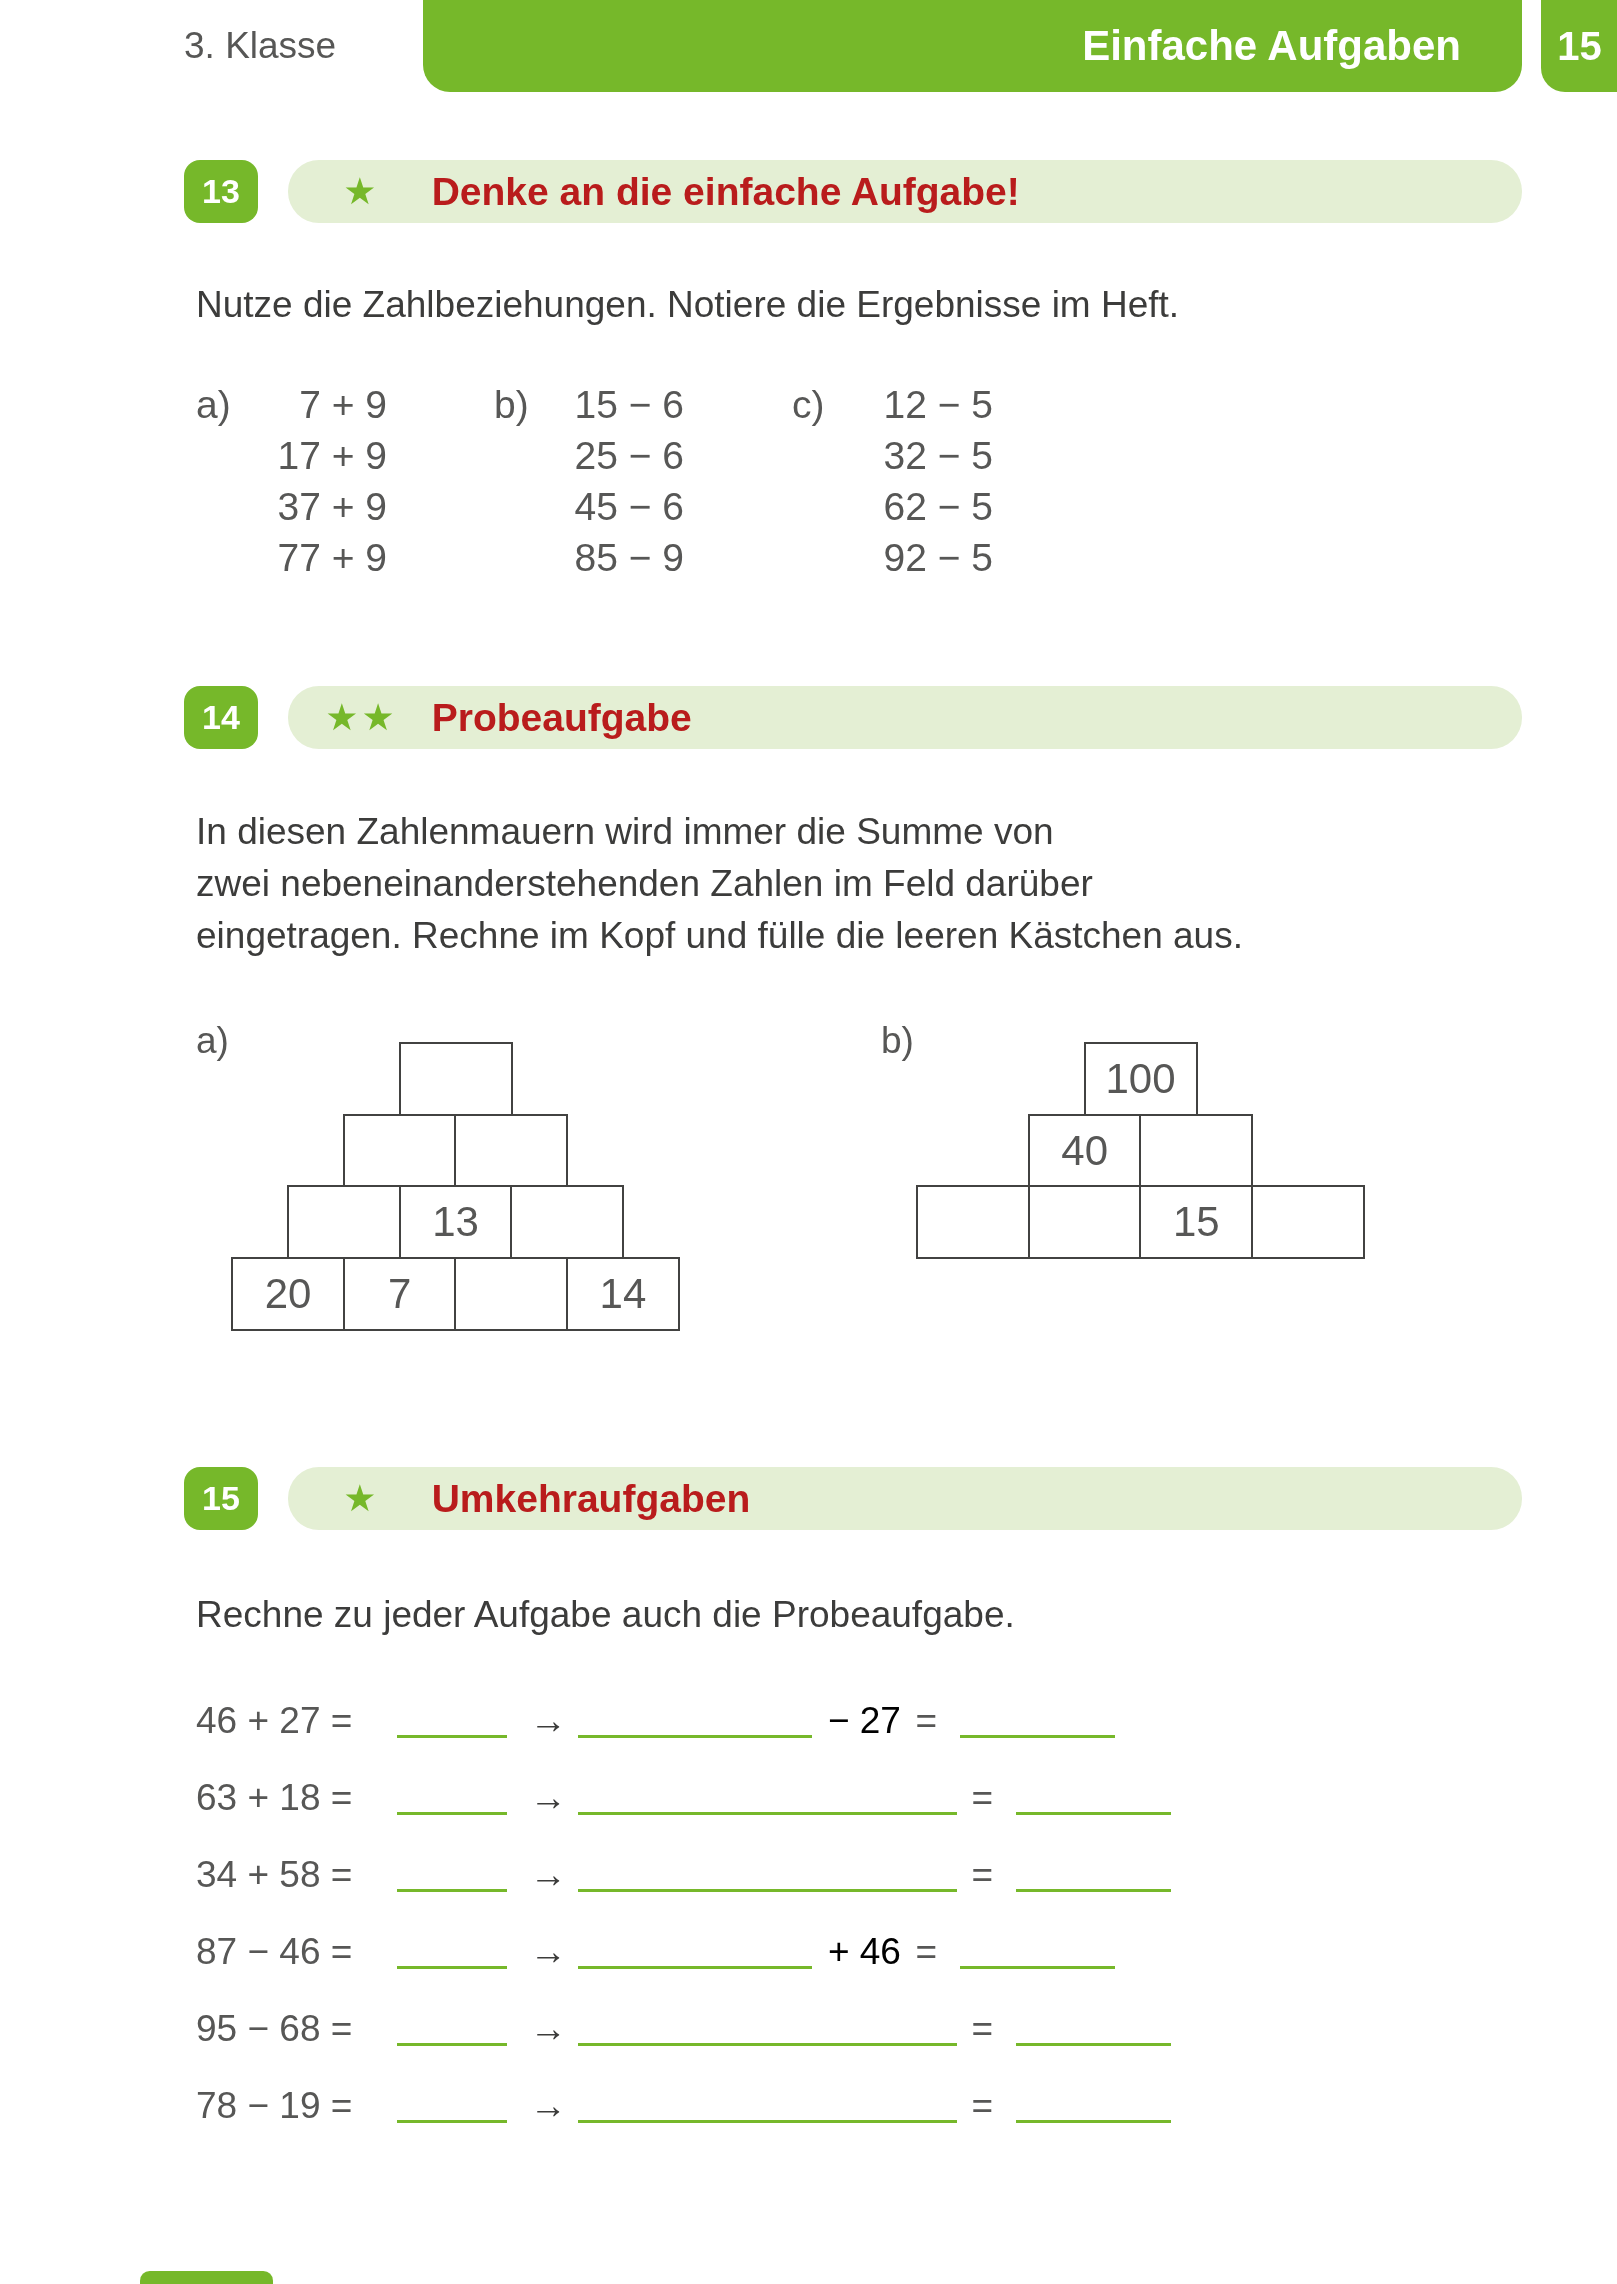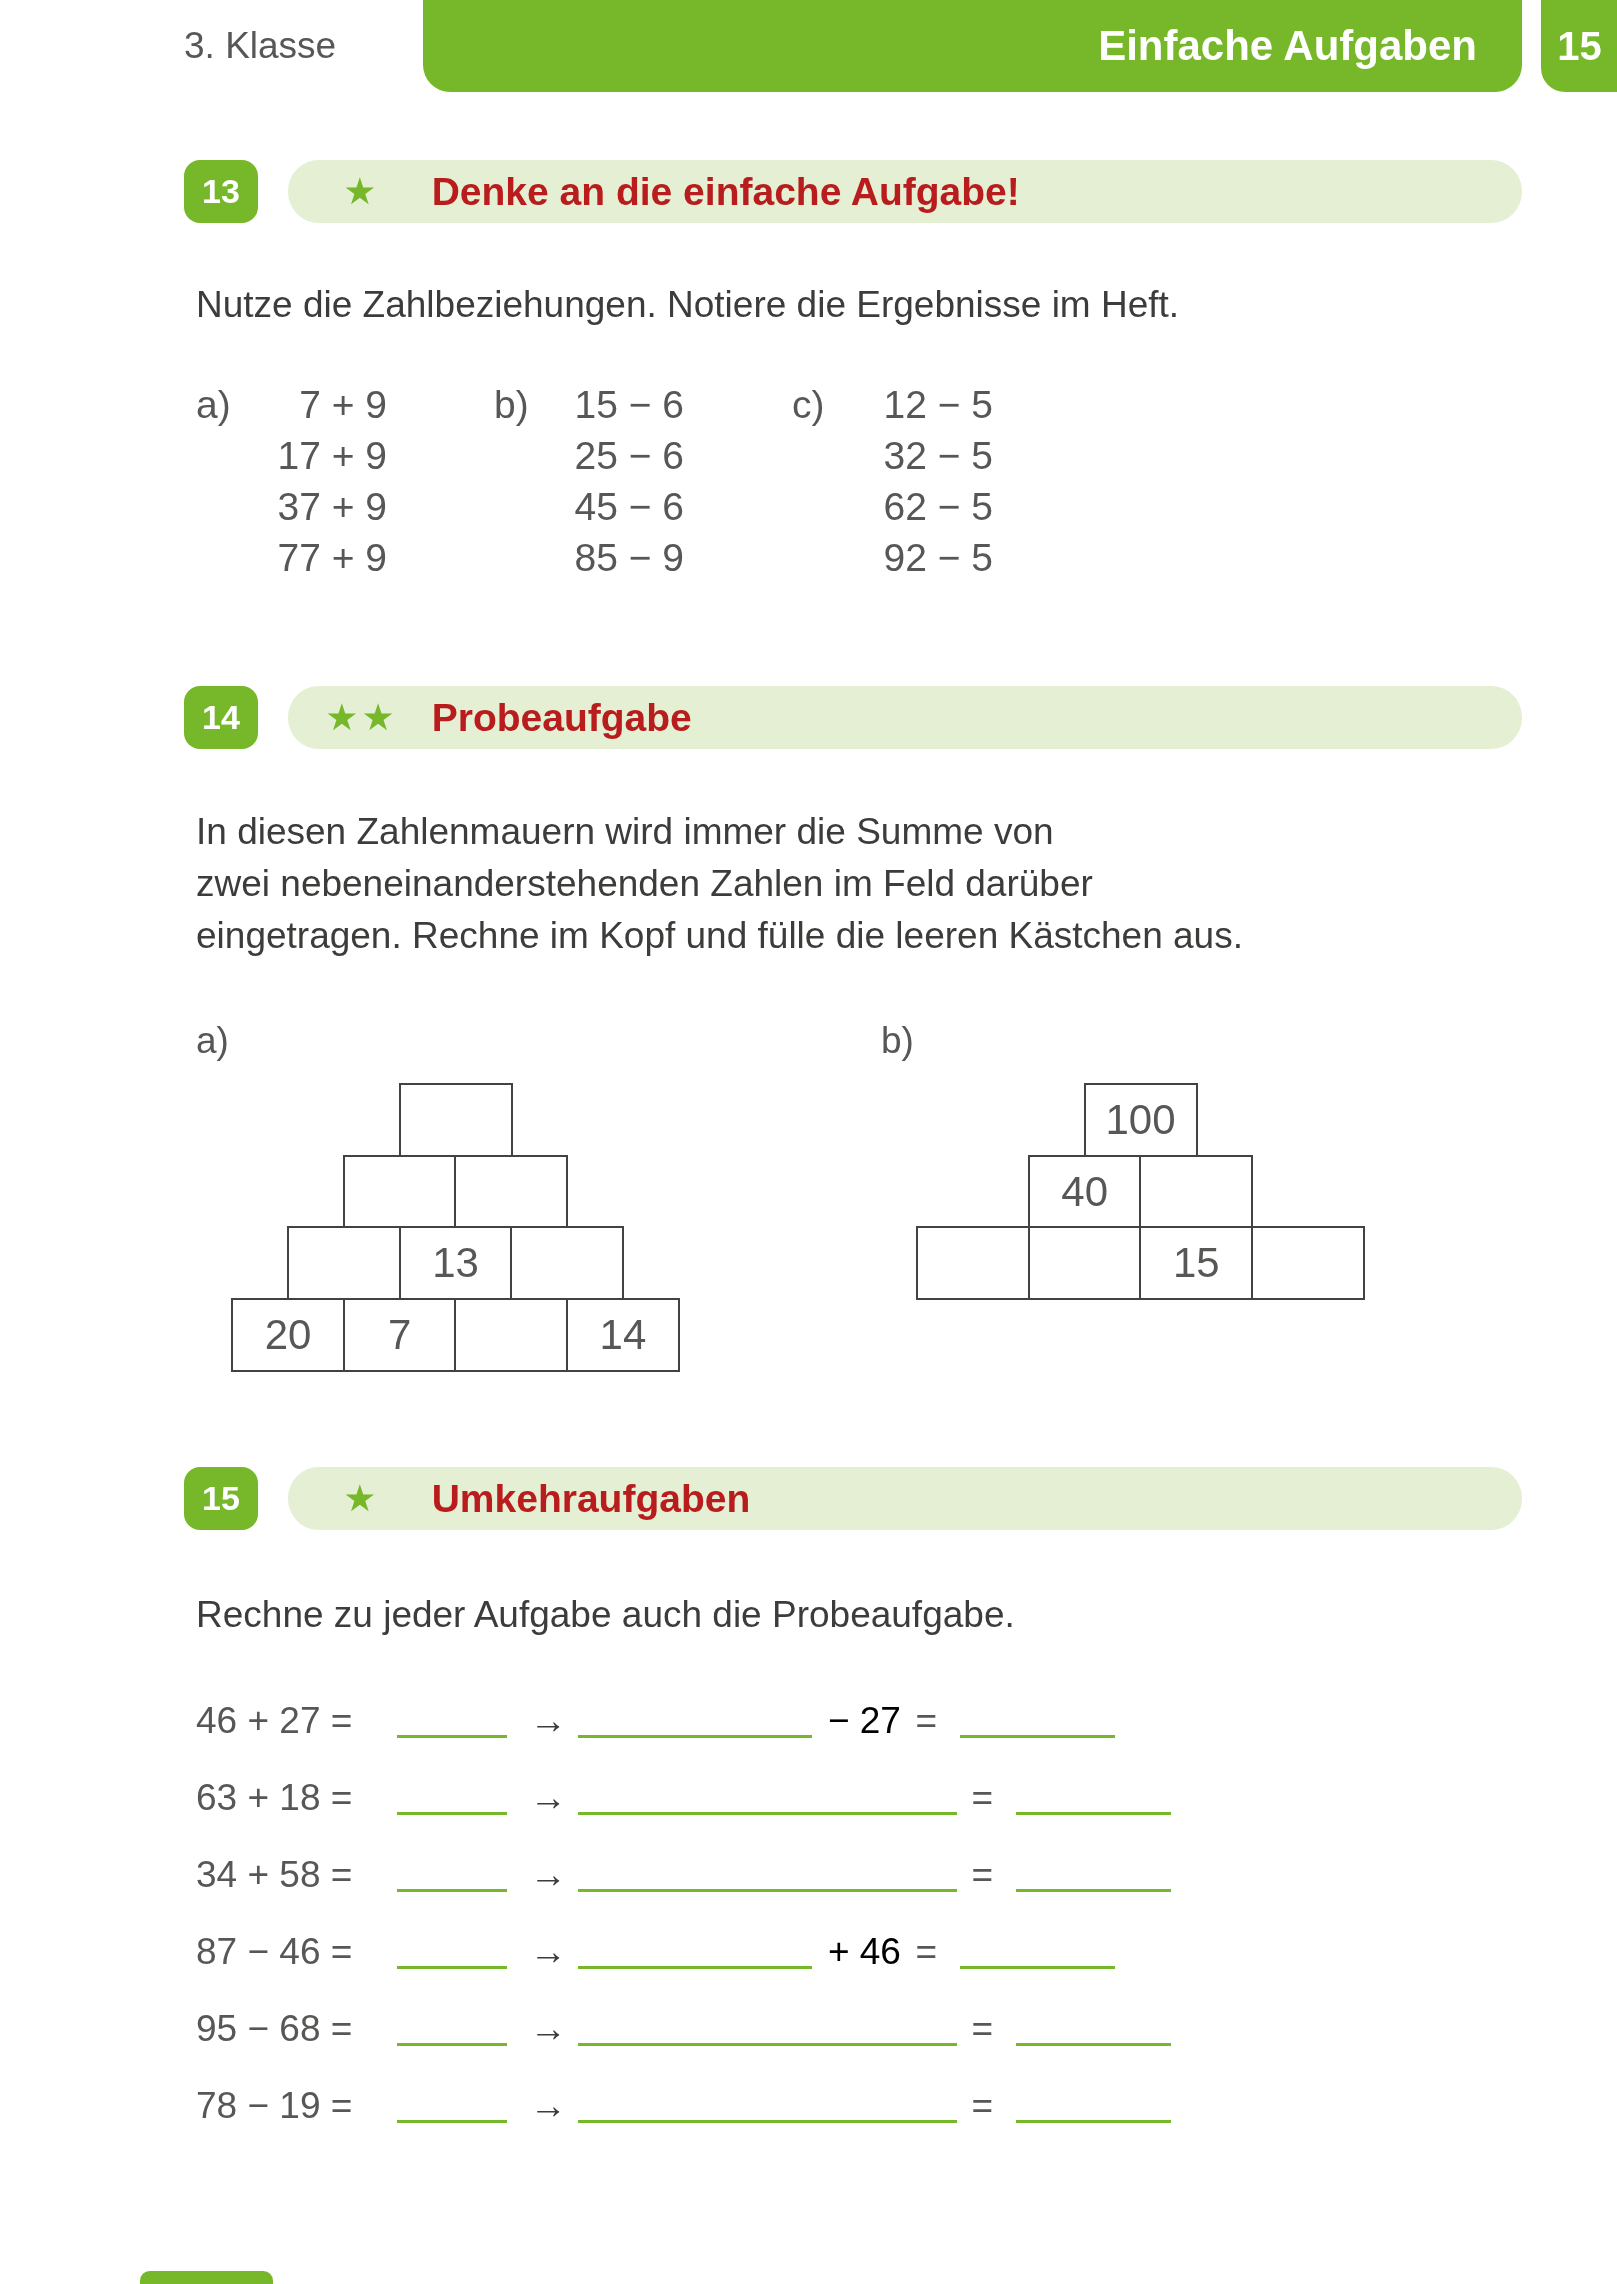--- a/index.html
+++ b/index.html
@@ -16,21 +16,21 @@
   
   .top-grade {
     position: absolute; left: 184px; top: 0; height: 92px;
     display: flex; align-items: center;
     font-size: 37px; color: #575756;
   }
   .top-bar {
     position: absolute; left: 423px; right: 96px; top: 0; height: 92px;
     background: #76b82a; border-radius: 0 0 27px 27px;
     display: flex; align-items: center; justify-content: flex-end;
-    padding-right: 45px;
+    padding-right: 61px;
     color: #ffffff; font-weight: 700; font-size: 42px;
   }
   .page-tab {
     position: absolute; right: 0; top: 0; width: 77px; height: 92px;
     background: #76b82a; border-radius: 0 0 0 24px;
     display: flex; align-items: center; justify-content: center;
     color: #ffffff; font-weight: 700; font-size: 40px;
   }
 
   
@@ -56,21 +56,21 @@
   .instruction { position: absolute; left: 196px; font-size: 37px; color: #3c3c3b; }
   .para { position: absolute; left: 196px; top: 806px; font-size: 37px; line-height: 52px; color: #3c3c3b; }
 
   
   .mcol { position: absolute; top: 379px; font-size: 39px; line-height: 51px; color: #575756; }
   .mlabel { position: absolute; left: 0; top: 0; }
   .mitems { margin-left: 60px; width: 131px; text-align: right; }
 
   
   .pyr-label { position: absolute; top: 1020px; font-size: 37px; color: #575756; }
-  .pyramid { position: absolute; top: 1083px; width: 453px; }
+  .pyramid { position: absolute; top: 1042px; width: 453px; }
   .p-row { display: flex; justify-content: center; }
   .p-row:not(:first-child) { margin-top: -2.4px; }
   .p-cell {
     width: 114px; height: 74px; border: 2.4px solid #424241; background: #ffffff;
     display: flex; align-items: center; justify-content: center;
     font-size: 42px; color: #575756;
   }
   .p-cell:not(:first-child) { margin-left: -2.4px; }
 
   

